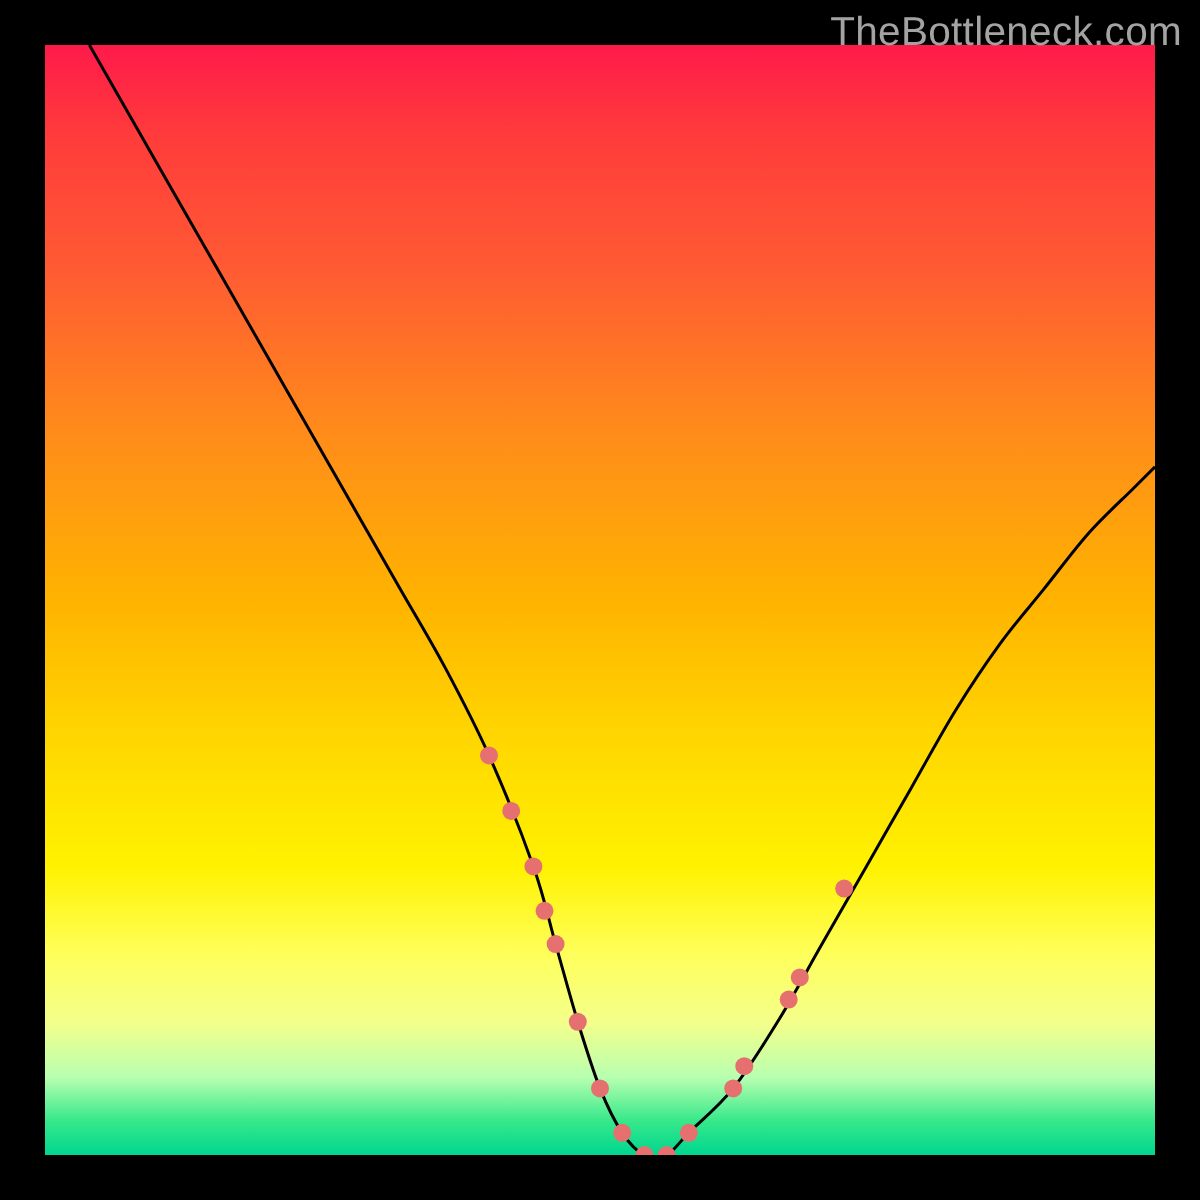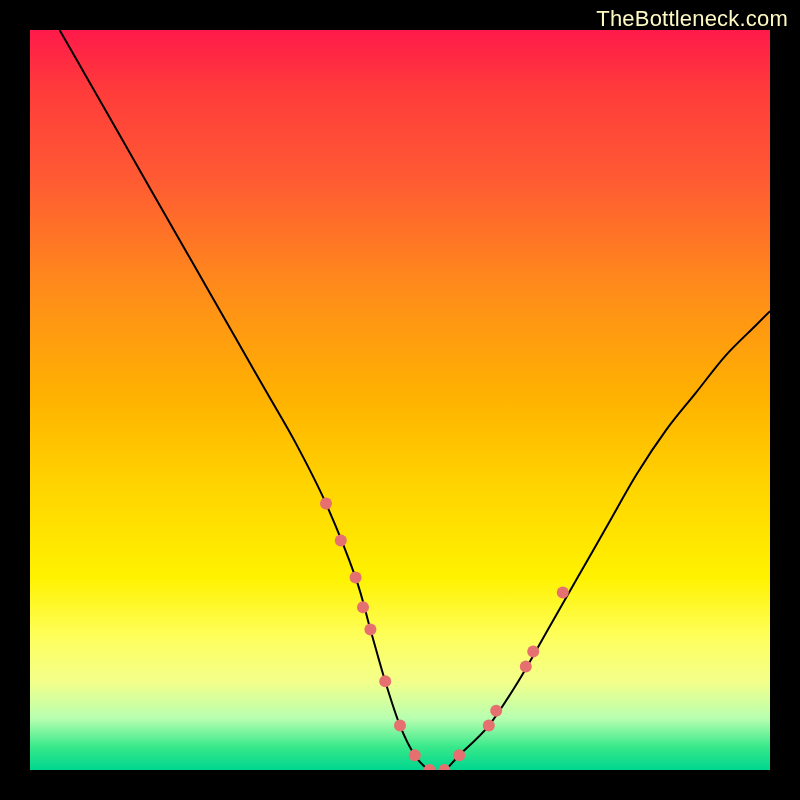--- a/index.html
+++ b/index.html
@@ -29,22 +29,22 @@
       #f4ff8a 88%,
       #b8ffb0 93%,
       #35e88a 97%,
       #00d68f 100%
     );
   }
   .watermark {
     position: absolute;
     top: 6px;
     right: 12px;
-    color: #fef9c3;
-    font-size: 22px;
+    color: #a3a3a3;
+    font-size: 27px;
     font-weight: 500;
     letter-spacing: 0.2px;
   }
   svg.curve {
     position: absolute;
     left: 0; top: 0;
     width: 740px;
     height: 740px;
   }
 </style>

